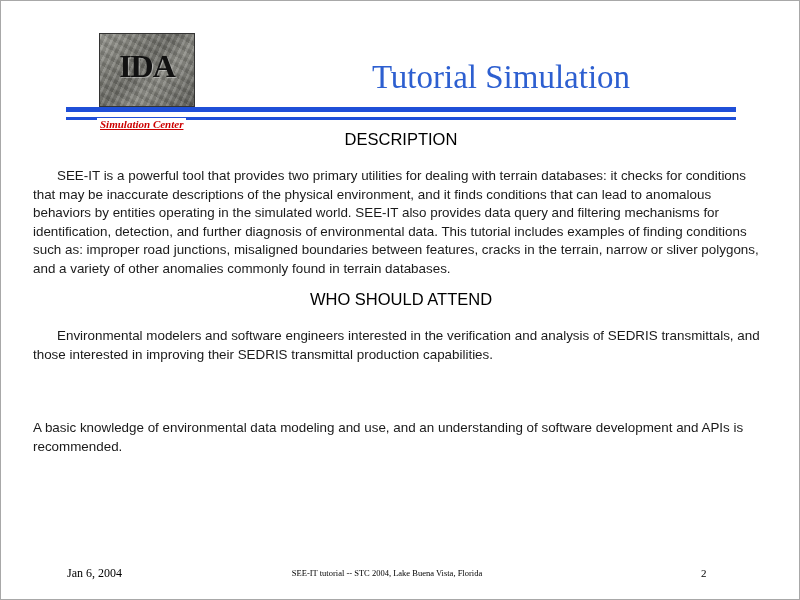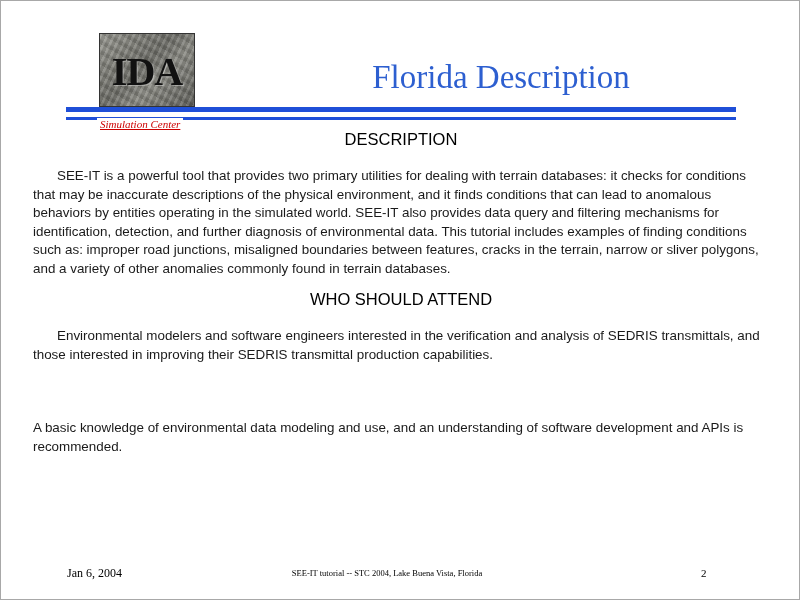--- a/index.html
+++ b/index.html
@@ -40,21 +40,21 @@
     background:
       repeating-linear-gradient(115deg, rgba(255,255,255,0.10) 0px, rgba(255,255,255,0.10) 2px, rgba(0,0,0,0.10) 3px, rgba(0,0,0,0.08) 6px),
       repeating-linear-gradient(30deg, rgba(0,0,0,0.10) 0px, rgba(0,0,0,0.10) 3px, rgba(255,255,255,0.06) 5px, rgba(255,255,255,0.04) 9px);
   }
   .logo-text {
     position: absolute;
     left: 0; right: 0;
     top: 14px;
     text-align: center;
     font-family: "Liberation Serif", serif;
-    font-size: 40px;
+    font-size: 32px;
     font-weight: bold;
     letter-spacing: -1px;
     color: #111111;
     text-shadow: 1px 1px 0 rgba(255,255,255,0.35);
   }
   .title {
     position: absolute;
     left: 230px;
     top: 58px;
     width: 540px;
@@ -79,21 +79,21 @@
     width: 670px;
     height: 3px;
     background: #1f4fd8;
   }
   .sim-center {
     position: absolute;
     left: 96px;
     top: 117px;
     font-family: "Liberation Serif", serif;
     font-size: 11px;
-    font-weight: normal;
+    font-weight: bold;
     font-style: italic;
     color: #cc0000;
     text-decoration: underline;
     background: #ffffff;
     padding: 0 3px;
   }
 
   
   .section-head {
     position: absolute;
@@ -159,21 +159,21 @@
 </style>
 </head>
 <body>
 
 <div class="slide">
 
   <div class="logo-box">
     <div class="logo-text">IDA</div>
   </div>
 
-  <div class="title">Florida Description</div>
+  <div class="title">Tutorial Simulation</div>
 
   <div class="rule-top"></div>
   <div class="rule-bottom"></div>
   <div class="sim-center">Simulation Center</div>
 
   <div class="section-head" id="h-description">DESCRIPTION</div>
   <div class="para" id="p-description"><span class="indent"></span><span>SEE-IT is a powerful tool that provides two primary utilities for dealing with terrain databases: it checks for conditions that may be inaccurate descriptions of the physical environment, and it finds conditions that can lead to anomalous behaviors by entities operating in the simulated world. SEE-IT also provides data query and filtering mechanisms for identification, detection, and further diagnosis of environmental data. This tutorial includes examples of finding conditions such as: improper road junctions, misaligned boundaries between features, cracks in the terrain, narrow or sliver polygons, and a variety of other anomalies commonly found in terrain databases.</span></div>
 
   <div class="section-head" id="h-attend">WHO SHOULD ATTEND</div>
   <div class="para" id="p-attend"><span class="indent"></span><span>Environmental modelers and software engineers interested in the verification and analysis of SEDRIS transmittals, and those interested in improving their SEDRIS transmittal production capabilities.</span></div>

